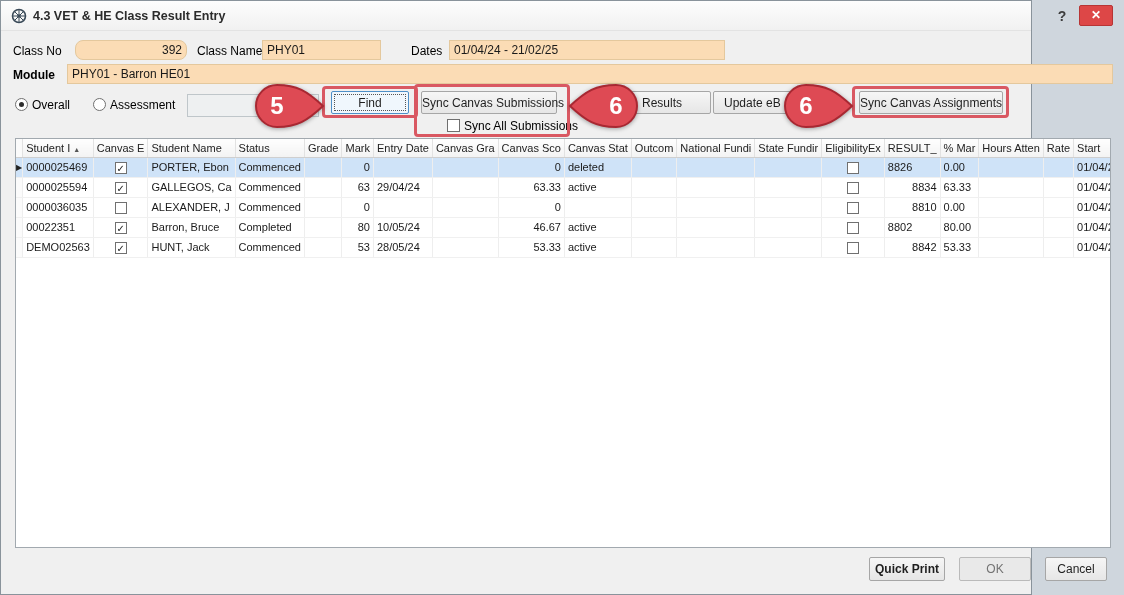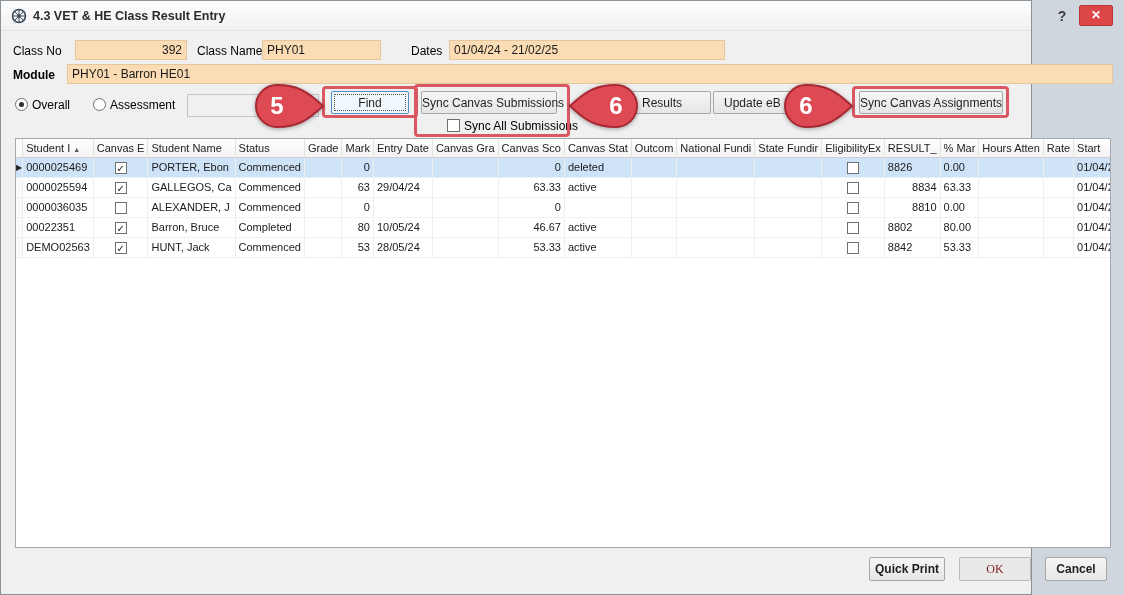--- a/index.html
+++ b/index.html
@@ -33,21 +33,21 @@
            background:#fff; display:flex; align-items:center; justify-content:center; }
   .radio.on::after { content:""; width:5px; height:5px; border-radius:50%; background:#2e2e2e; }
   .combo { position:absolute; left:186px; top:93px; width:132px; height:23px;
            background:#eef0f1; border:1px solid #bfc6ca; }
 
   
   .btn { position:absolute; height:23px; font-family:"Liberation Sans",sans-serif; font-size:12px;
          color:#1f1f1f; background:linear-gradient(#f6f6f6,#e6e6e6); border:1px solid #a6a6a6;
          border-radius:2px; cursor:default; white-space:nowrap; }
   .btn.focus { background:#f0f7fd; border-color:#4e8fc7; outline:1px dotted #555; outline-offset:-4px; }
-  .btn:disabled { color:#7f1d1d; background:#e9e9e9; border-color:#bababa;font-family:Liberation Serif, serif; }
+  .btn:disabled { color:#737373; background:#e9e9e9; border-color:#bababa; }
 
   .cbx { position:absolute; width:13px; height:13px; background:#fff; border:1px solid #6f6f6f; }
 
   
   .grid { position:absolute; left:14px; top:137px; width:1096px; height:410px;
           background:#fff; border:1px solid #a2a9af; overflow:hidden; }
   table { border-collapse:collapse; table-layout:fixed; font-size:11px; color:#1a1a1a; }
   th { height:18px; background:linear-gradient(#fefefe,#f3f3f3); border-right:1px solid #e2e2e2;
        border-bottom:1px solid #cfcfcf; font-weight:normal; text-align:left; padding:0 3px;
        white-space:nowrap; overflow:hidden; color:#222; }
@@ -81,21 +81,21 @@
       <circle cx="8" cy="8" r="6.5" fill="none" stroke="#3a4a58" stroke-width="1.6"></circle>
       <circle cx="8" cy="8" r="1.8" fill="#3a4a58"></circle>
       <path d="M8 1.5 L8 14.5 M1.5 8 L14.5 8 M3.5 3.5 L12.5 12.5 M12.5 3.5 L3.5 12.5" stroke="#3a4a58" stroke-width="1"></path>
     </svg>
     <span class="title">4.3 VET &amp; HE Class Result Entry</span>
     <button class="help-btn">?</button>
     <div class="close-btn">✕</div>
   </div>
 
   <span class="lbl" style="left:12px; top:43px;">Class No</span>
-  <div class="ofield right" style="left:74px; top:39px; width:112px;">392</div>
+  <div class="ofield right" style="left:74px; top:39px; width:112px;border-radius:8px;">392</div>
   <span class="lbl" style="left:196px; top:43px;text-align:center;">Class Name</span>
   <div class="ofield" style="left:261px; top:39px; width:119px;">PHY01</div>
   <span class="lbl" style="left:410px; top:43px;">Dates</span>
   <div class="ofield" style="left:448px; top:39px; width:276px;">01/04/24 - 21/02/25</div>
 
   <span class="lbl" style="left:12px; top:67px;font-weight:bold;">Module</span>
   <div class="ofield" style="left:66px; top:63px; width:1046px;">PHY01 - Barron HE01</div>
 
   <span class="radio on" style="left:14px; top:97px;"></span>
   <span class="lbl" style="left:31px; top:97px;">Overall</span>
@@ -257,33 +257,33 @@
             <td></td>
             <td style="text-align: right;">53</td>
             <td>28/05/24</td>
             <td></td>
             <td style="text-align: right;">53.33</td>
             <td>active</td>
             <td></td>
             <td></td>
             <td></td>
             <td style="text-align: center;"><span class="cb"></span></td>
-            <td style="">8842</td>
+            <td style="text-align: right;">8842</td>
             <td>53.33</td>
             <td></td>
             <td></td>
             <td>01/04/24</td>
           </tr>
         </tbody>
       </table>
   </div>
 
   <button class="btn footer-btn" style="left:868px; top:556px; width:76px;font-weight:bold;">Quick Print</button>
   <button class="btn footer-btn" style="left:958px; top:556px; width:72px;" disabled="">OK</button>
-  <button class="btn footer-btn" style="left:1044px; top:556px; width:62px;font-weight:bold;">Cancel</button>
+  <button class="btn footer-btn" style="left:1044px; top:556px; width:62px;">Cancel</button>
 
   <div class="ann-box" style="left:321px; top:85px; width:96px; height:32px;"></div>
   <div class="ann-box" style="left:413px; top:83px; width:156px; height:53px;"></div>
   <div class="ann-box" style="left:851px; top:85px; width:157px; height:32px;"></div>
 
   <svg class="ann-arrow" style="left:236px; top:82px;" width="88" height="46" viewBox="0 0 88 46">
     <path d="M86,23 C70,8 60,2 40,2 A21,21 0 1 0 40,44 C60,44 70,38 86,23 Z"></path>
     <text x="40" y="31" text-anchor="middle">5</text>
   </svg>
   <svg class="ann-arrow" style="left:567px; top:82px;" width="88" height="46" viewBox="0 0 88 46">

